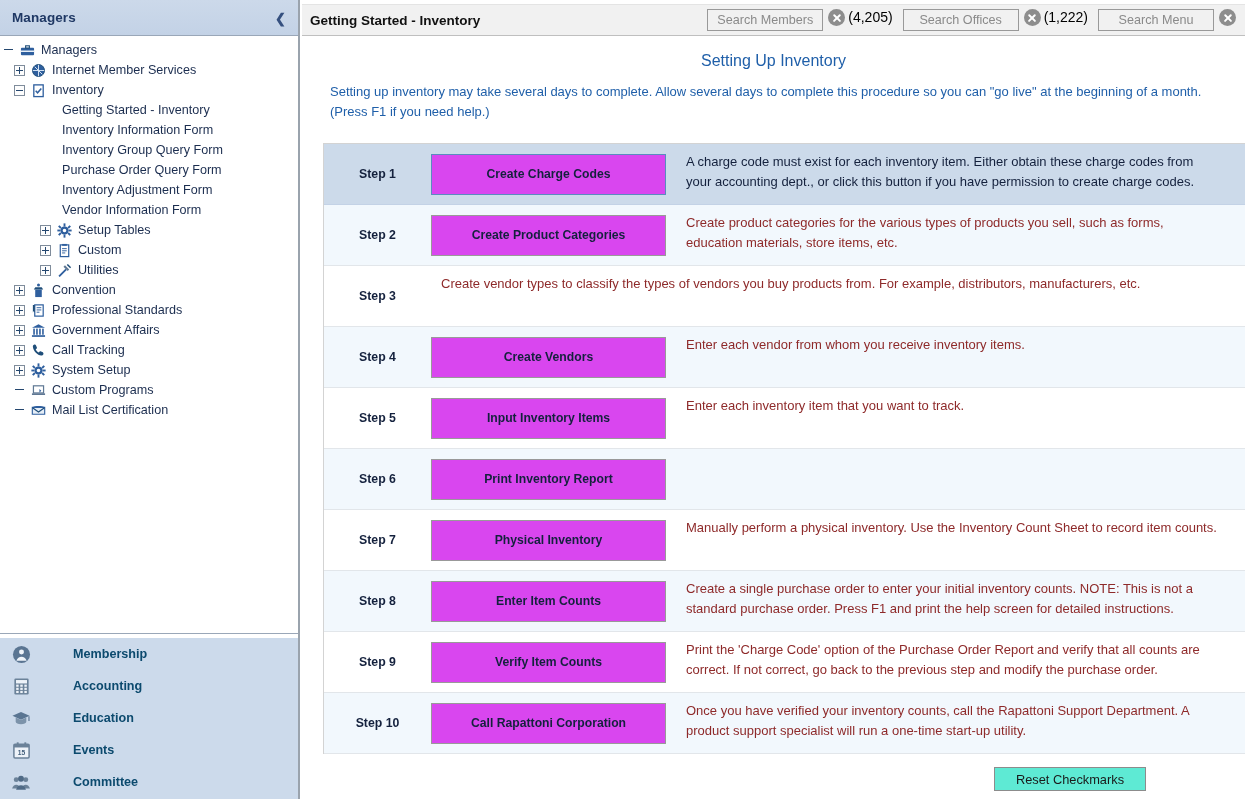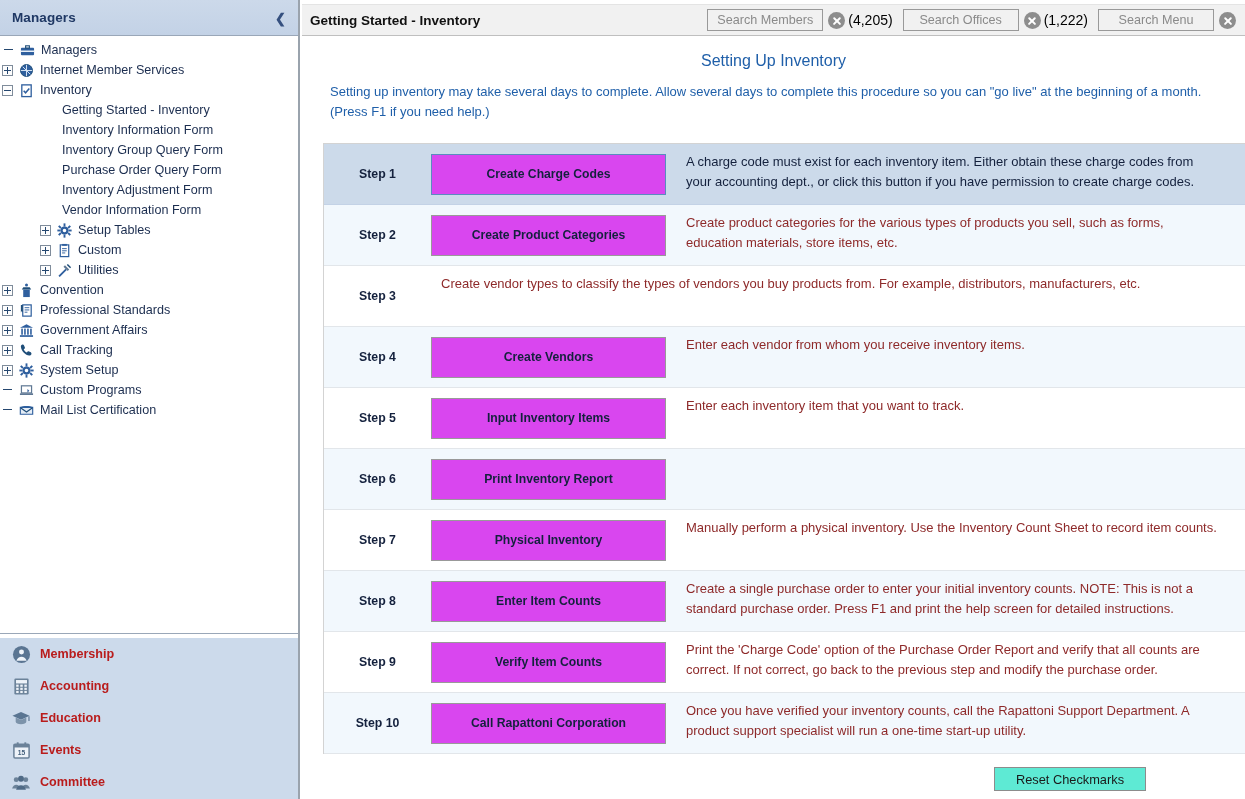--- a/index.html
+++ b/index.html
@@ -74,35 +74,36 @@
   }
   .expander.none { border: none; background: none; }
   .ticon {
     width: 18px; height: 16px; flex: 0 0 auto;
     margin-right: 5px;
     display: inline-flex; align-items: center; justify-content: center;
   }
   .ticon svg { display: block; }
   .tree-label { line-height: 20px; }
   .lvl0 { padding-left: 3px; }
-  .lvl1 { padding-left: 2px; }
+  .lvl1 { padding-left: 14px; }
   .lvl2 { padding-left: 40px; }
   .leaf-text { padding-left: 60px; font-size: 12.6px; color: #1b2d4f; }
 
   #nav-bottom {
     position: absolute; left: 0; top: 637px;
     width: 298px; height: 162px;
     background: #ccdaeb;
     border-top: 1px solid #ffffff;
   }
   .nav-item {
     display: flex; align-items: center;
     height: 32px; padding-left: 10px;
-    font-size: 12.6px; font-weight: bold; color: #b91c1c;
+    font-size: 12.6px; font-weight: bold; color: #0c4a6e;
     cursor: pointer;
+    gap: 33px;
   }
   .nav-icon {
     width: 22px; height: 20px; margin-right: 8px;
     display: inline-flex; align-items: center; justify-content: center;
     flex: 0 0 auto;
   }
 
   
   #main {
     position: absolute; left: 302px; top: 0;
@@ -115,21 +116,21 @@
     border-bottom: 1px solid #bfbfbf;
     border-top: 1px solid #e4e4e4;
     display: flex; align-items: center;
     padding: 0 6px 0 8px;
     margin-top: 4px;
   }
   #page-title-text {
     font-size: 13.5px; font-weight: bold; color: #111111;
     flex: 1 1 auto;
   }
-  .search-group { display: flex; align-items: center; padding-left: 20px; }
+  .search-group { display: flex; align-items: flex-start; padding-left: 20px; }
   .search-box {
     width: 116px; height: 22px;
     border: 1px solid #999999;
     background: #f1f1f1;
     color: #8a8a8a;
     font-size: 12.6px;
     text-align: center;
     line-height: 20px;
     cursor: text;
     white-space: nowrap; overflow: hidden;

